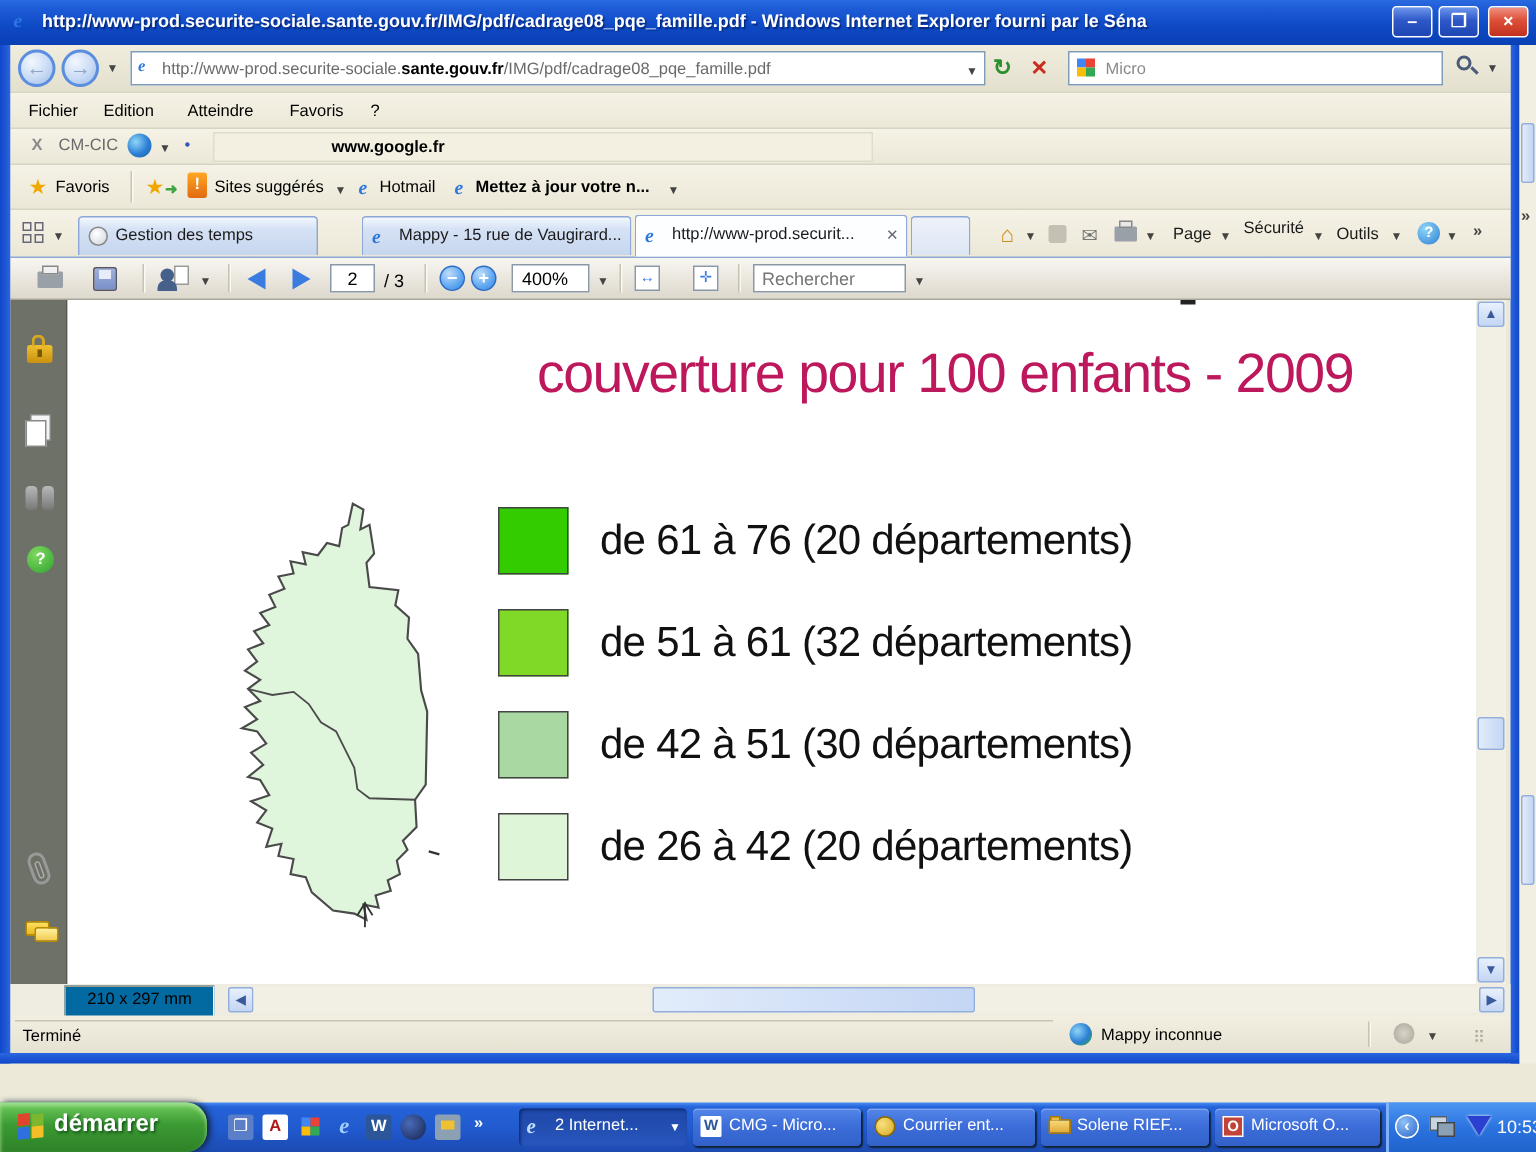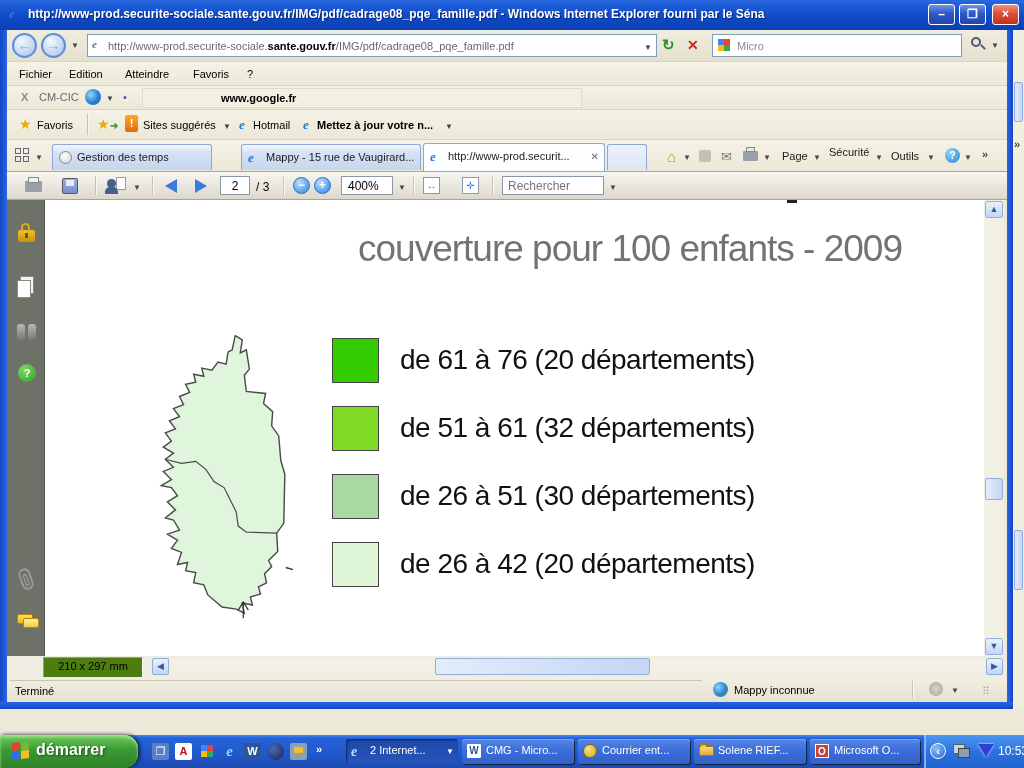--- a/index.html
+++ b/index.html
@@ -242,55 +242,55 @@
     <span class="ab" style="left:13px;top:368px;width:12px;height:22px;border:2px solid #999;border-radius:6px;transform:rotate(-20deg);">
         <span class="ab" style="left:2px;top:4px;width:4px;height:12px;border:1px solid #AAA;border-radius:3px;"></span>
       </span>
     <span class="ab" style="left:10px;top:414px;width:16px;height:10px;background:linear-gradient(#FFE060,#E8B820);border:1px solid #B88A00;border-radius:2px;">
         <span class="ab" style="left:5px;top:3px;width:16px;height:10px;background:linear-gradient(#FFF0A0,#F0CC50);border:1px solid #B88A00;border-radius:2px;"></span>
       </span>
   </div>
 
   <div class="ab" style="left:45px;top:200px;width:939px;height:456px;background:#fff;overflow:hidden;">
     <div class="ab" style="left:742px;top:0;width:10px;height:3px;background:#222;"></div>
-    <div class="ab" style="left:255px;top:28px;width:660px;text-align:center;font-size:37px;color:#737373;letter-spacing:-1px;white-space:nowrap;">couverture pour 100 enfants - 2009</div>
+    <div class="ab" style="left:255px;top:28px;width:660px;text-align:center;font-size:37px;color:#be185d;letter-spacing:-1px;white-space:nowrap;">couverture pour 100 enfants - 2009</div>
 
     <svg class="ab" style="left:93px;top:132px;" width="162" height="295" viewBox="0 0 160 290">
       <path id="map-shape" stroke="#4A4A4A" stroke-width="1.4" fill="#DFF5DC" d="M96,3 L103,7 L101,20 L107,17 L110,36 L105,42 L107,58 L126,60 L124,70 L133,78 L132,92 L139,102 L141,126 L145,140 L144,188 L137,198 L138,216 L129,225 L132,231 L125,238 L127,247 L119,251 L121,258 L111,261 L113,269 L103,267 L105,277 L97,273 L83,271 L69,259 L65,249 L55,247 L57,237 L47,235 L49,227 L39,229 L43,217 L33,213 L39,205 L29,199 L41,195 L35,185 L27,183 L37,175 L29,167 L39,161 L33,153 L23,151 L33,145 L25,137 L35,133 L27,125 L35,119 L25,113 L33,107 L27,99 L37,95 L31,87 L41,83 L35,75 L45,71 L41,63 L51,59 L47,51 L57,49 L55,41 L65,43 L63,35 L73,37 L79,29 L87,31 L89,19 L93,17 Z"></path>
       <path stroke="#4A4A4A" stroke-width="1.2" fill="none" d="M27,125 L43,129 L57,127 L67,135 L75,147 L85,153 L91,165 L97,177 L99,191 L107,197 L137,198"></path>
       <path stroke="#333" stroke-width="1.5" fill="none" d="M146,232 L153,234"></path>
       <path stroke="#333" stroke-width="1.2" fill="none" d="M104,266 L104,282 M99,274 L104,266 L109,274"></path>
     </svg>
 
     <div class="ab legend-row" style="left:287px;top:138px;width:600px;height:50px;">
       <div class="sq" style="background: rgb(51, 204, 0);"></div>
       <div class="lbl">de 61 à 76 (20 départements)</div>
     </div>
     <div class="ab legend-row" style="left:287px;top:206px;width:600px;height:50px;">
       <div class="sq" style="background: rgb(127, 217, 38);"></div>
       <div class="lbl">de 51 à 61 (32 départements)</div>
     </div>
     <div class="ab legend-row" style="left:287px;top:274px;width:600px;height:50px;">
       <div class="sq" style="background: rgb(169, 216, 162);"></div>
-      <div class="lbl">de 26 à 51 (30 départements)</div>
+      <div class="lbl">de 42 à 51 (30 départements)</div>
     </div>
     <div class="ab legend-row" style="left:287px;top:342px;width:600px;height:50px;">
       <div class="sq" style="background: rgb(223, 245, 216);"></div>
       <div class="lbl">de 26 à 42 (20 départements)</div>
     </div>
   </div>
 
   <div class="ab strack" style="left:984px;top:200px;width:20px;height:456px;">
     <div class="ab sbtn" style="left:1px;top:1px;width:18px;height:17px;">▲</div>
     <div class="ab sthumb" style="left:1px;top:278px;width:18px;height:22px;"></div>
     <div class="ab sbtn" style="left:1px;top:438px;width:18px;height:17px;">▼</div>
   </div>
 
   <div class="ab" style="left:7px;top:656px;width:1000px;height:21px;background:#EFEDE1;">
-    <div class="ab sunken" style="left:36px;top:1px;width:100px;height:24px;background:#4d7c0f;text-align:center;line-height:17px;">210 x 297 mm</div>
+    <div class="ab sunken" style="left:36px;top:1px;width:100px;height:24px;background:#0369a1;text-align:center;line-height:17px;">210 x 297 mm</div>
     <div class="ab sbtn" style="left:145px;top:2px;width:17px;height:17px;">◀</div>
     <div class="ab strack" style="left:162px;top:2px;width:817px;height:17px;">
       <div class="ab sthumb" style="left:266px;top:0;width:215px;height:17px;"></div>
     </div>
     <div class="ab sbtn" style="left:979px;top:2px;width:17px;height:17px;">▶</div>
   </div>
 
   <div class="ab" style="left:7px;top:677px;width:1000px;height:25px;background:linear-gradient(#F2EFE2,#E6E2D2);">
     <div class="ab" style="left:3px;top:3px;width:692px;height:19px;border-top:1px solid #C8C4B4;">
       <span class="ab" style="left:5px;top:4px;">Terminé</span>

